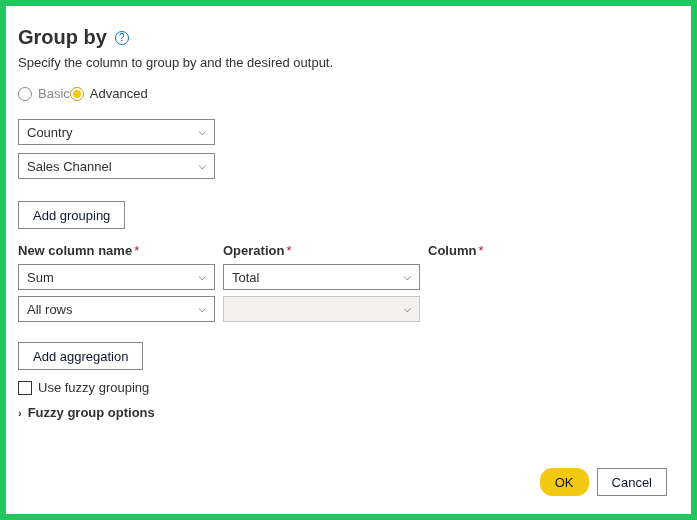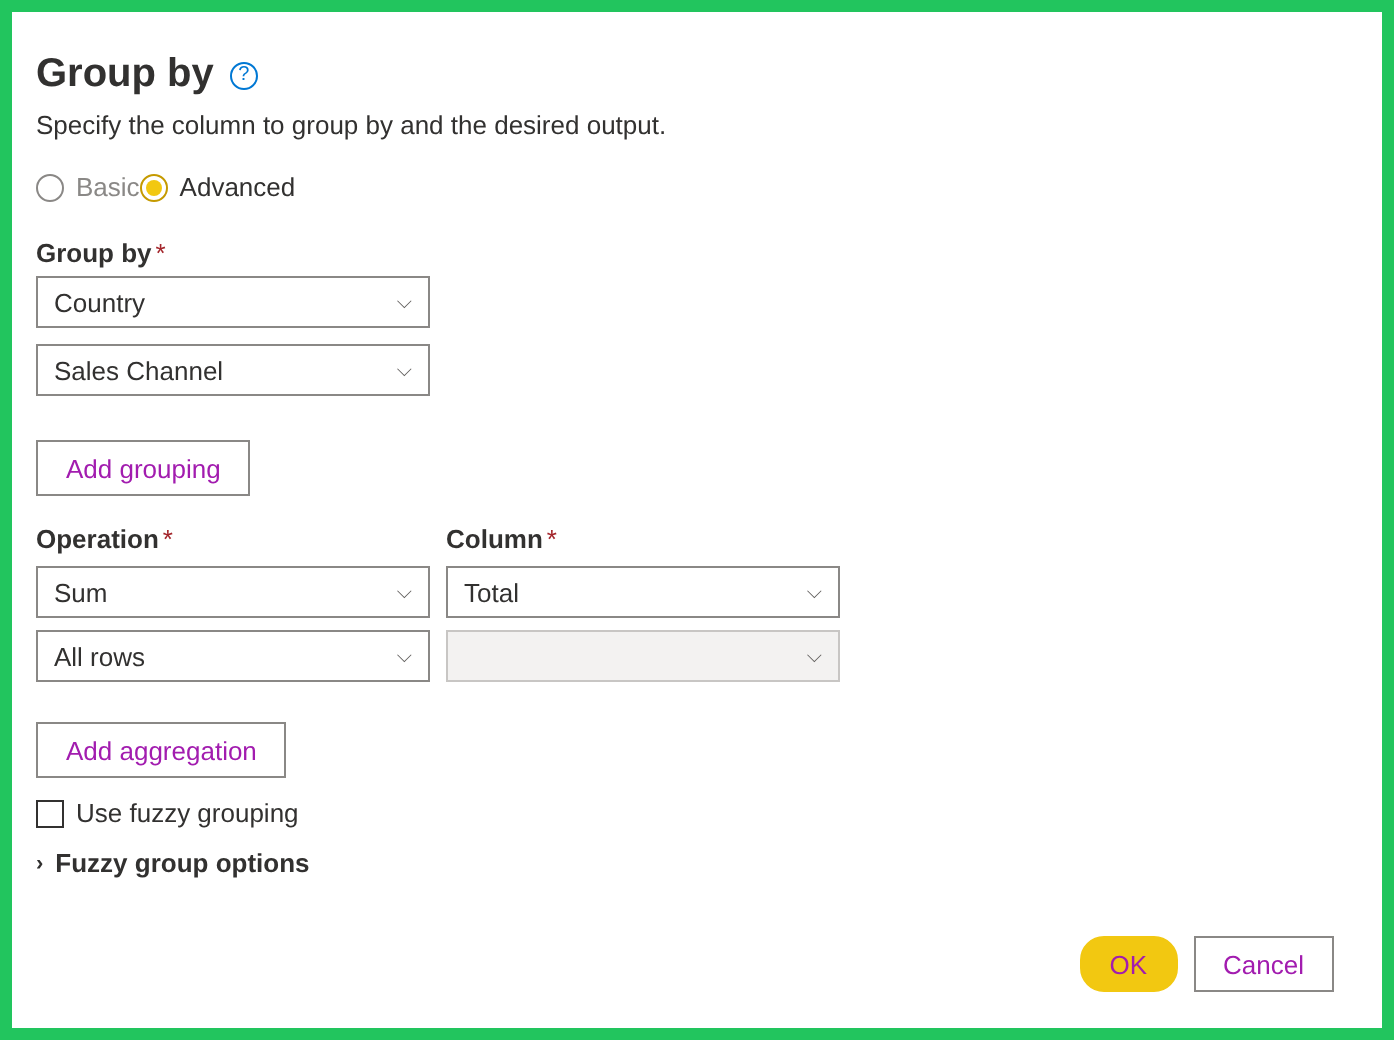--- a/index.html
+++ b/index.html
@@ -104,21 +104,21 @@
     .group-col {
       width: 197px;
       margin-bottom: 8px;
     }
     .btn {
       height: 28px;
       border: 1px solid #8a8886;
       background: #fff;
       padding: 0 14px;
       font-size: 13px;
-      color: #a21caf;
+      color: #0f172a;
       cursor: pointer;
       display: inline-flex;
       align-items: center;
       font-family: inherit;
     }
     .btn-primary {
       background: #f2c811;
       border-color: #f2c811;
       border-radius: 12px;
     }
@@ -182,40 +182,38 @@
     <label class="radio dim">
       <span class="radio-dot"></span>
       <span>Basic</span>
     </label>
     <label class="radio">
       <span class="radio-dot selected"></span>
       <span>Advanced</span>
     </label>
   </div>
 
-  <div class="section-label">
-    <span>Group by</span><span class="req">*</span>
-  </div>
 
   <div class="dropdown group-col">
     <span>Country</span>
     <span class="chev">⌵</span>
   </div>
   <div class="dropdown group-col">
     <span>Sales Channel</span>
     <span class="chev">⌵</span>
   </div>
 
   <div class="spacer"></div>
   <button class="btn">Add grouping</button>
 
   <div class="spacer"></div>
 
   <div class="agg-table">
     <div class="agg-header">
+      <div class="col-name"><span>New column name</span><span class="req">*</span></div>
       <div class="col-op"><span>Operation</span><span class="req">*</span></div>
       <div class="col-col"><span>Column</span><span class="req">*</span></div>
     </div>
 
     <div class="agg-row">
       <div class="dropdown col-op">
         <span>Sum</span>
         <span class="chev">⌵</span>
       </div>
       <div class="dropdown col-col">

